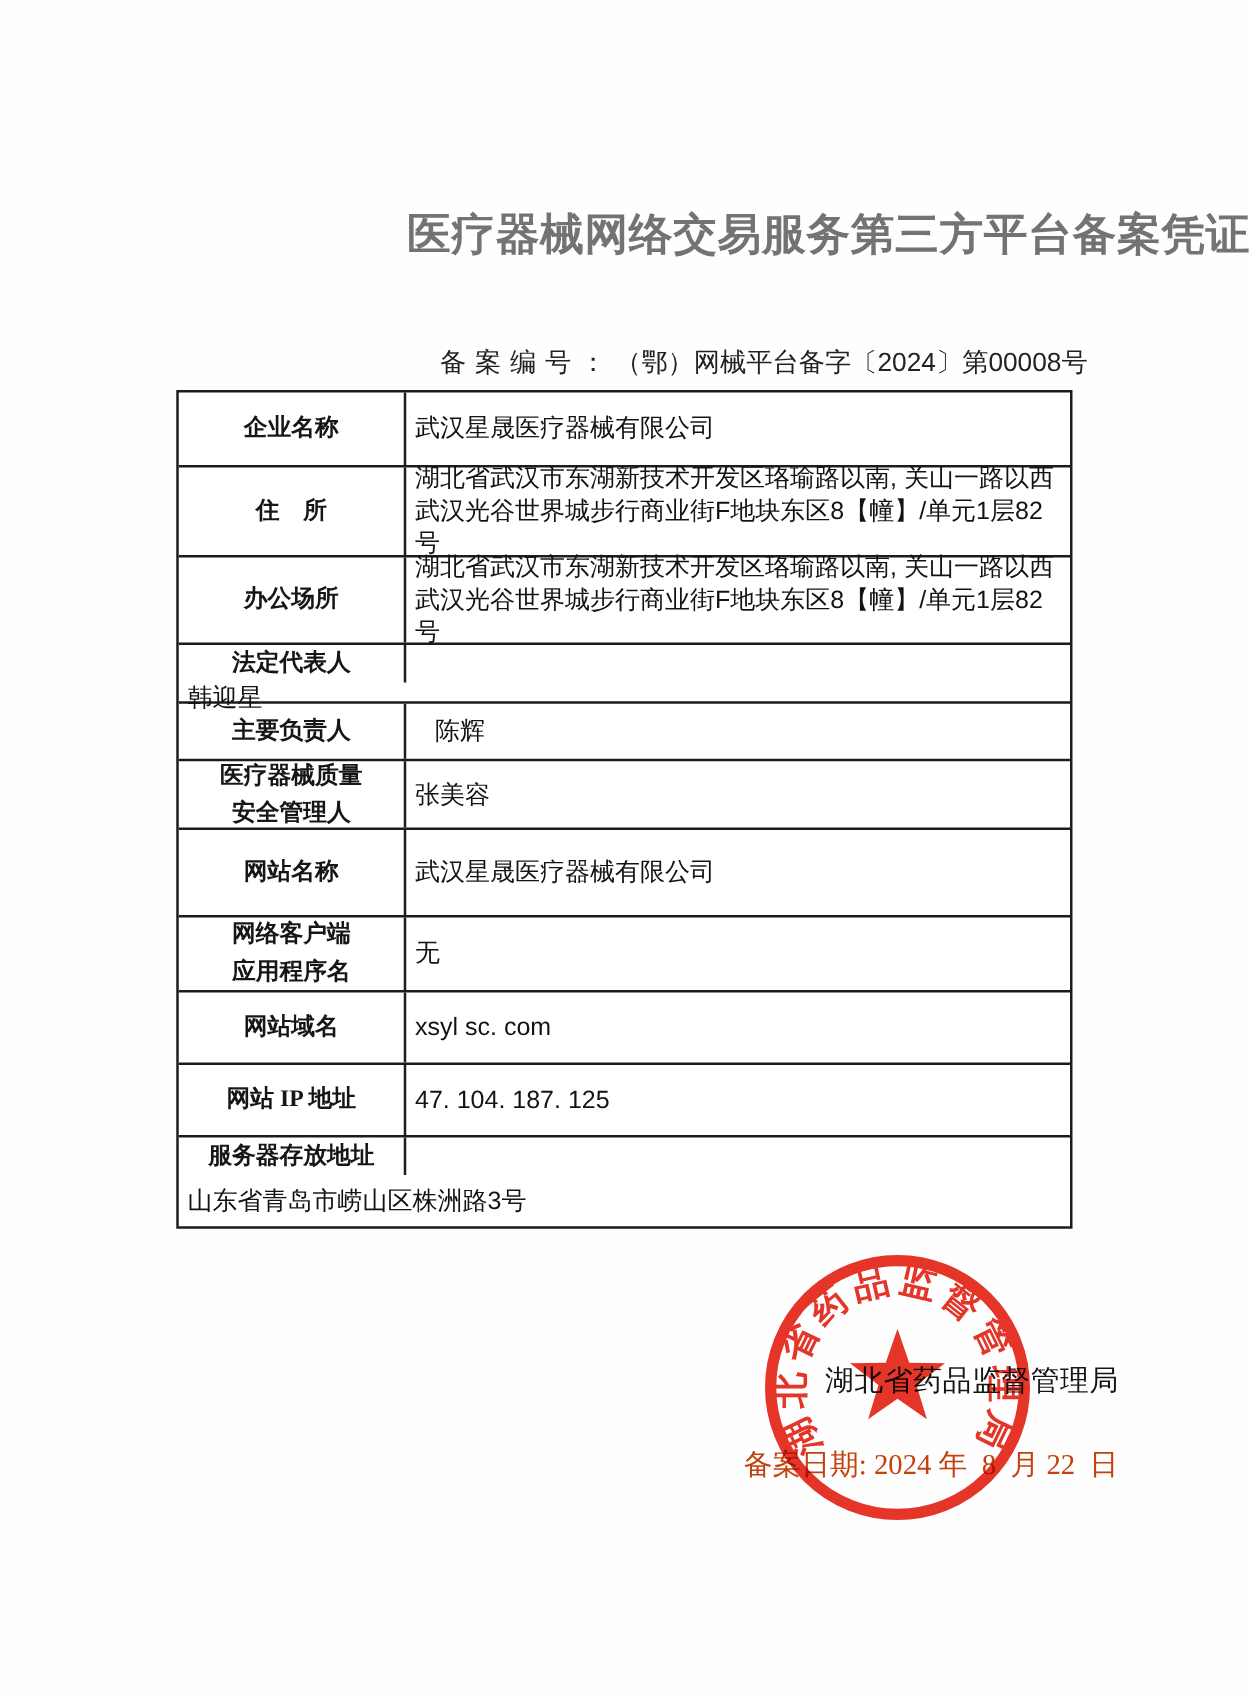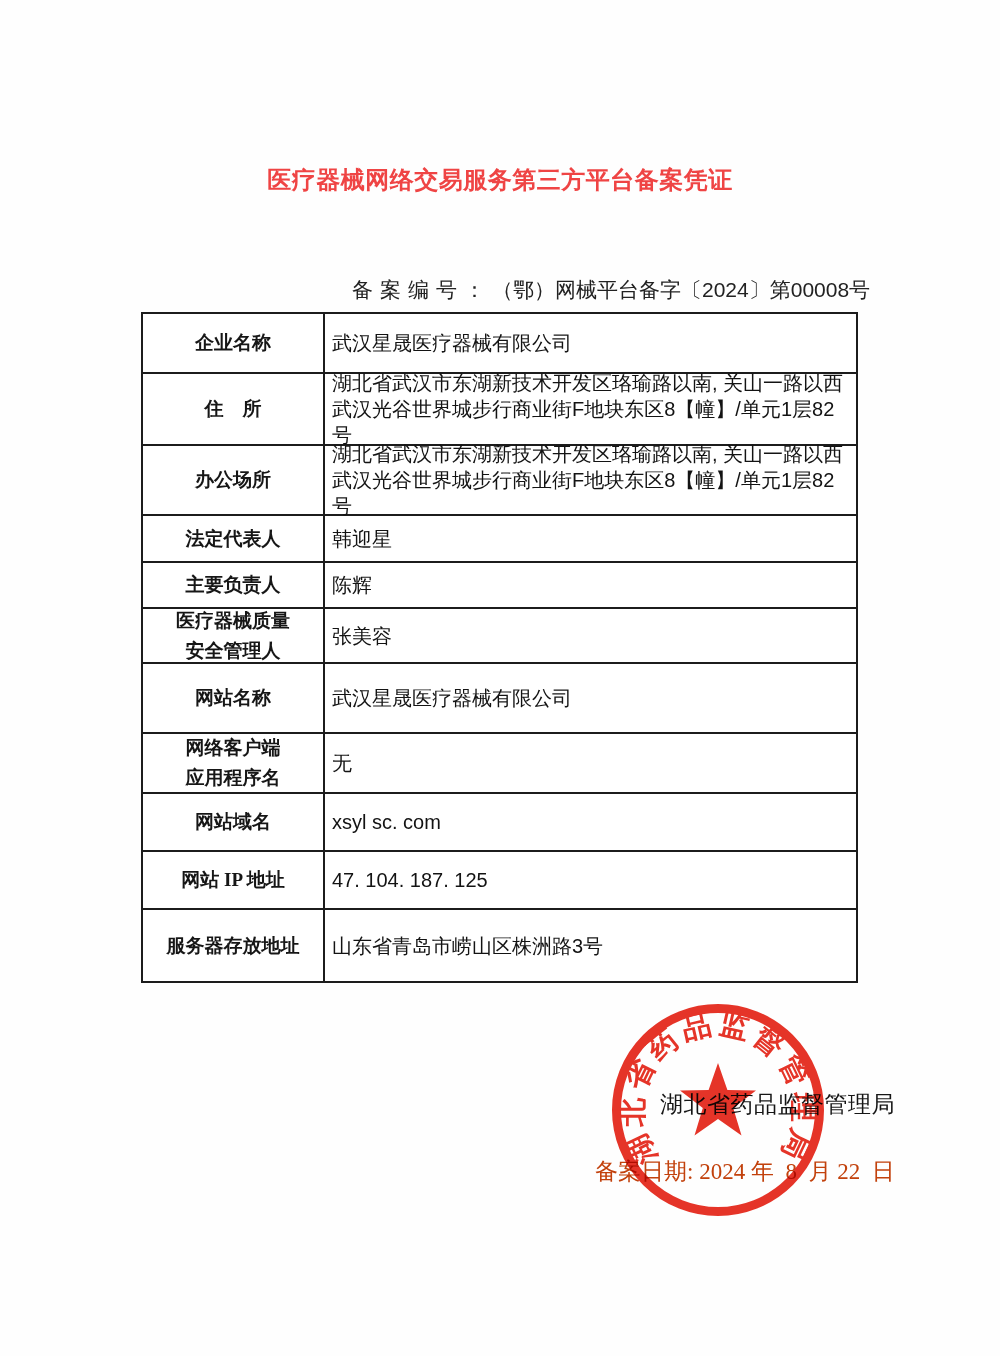--- a/index.html
+++ b/index.html
@@ -13,25 +13,25 @@
     margin: 0 auto;
     background: #fefefe;
     overflow: hidden;
   }
 
   .title {
     position: absolute;
     top: 164px;
     left: 0;
     width: 100%;
-    text-align: center;
-    font-size: 24px;
+    text-align: right;
+    font-size: 35px;
     font-weight: bold;
     letter-spacing: 0.5px;
-    color: #ef4444;
+    color: #737373;
     font-family: "Liberation Serif", serif;
   }
 
   .filing-no {
     position: absolute;
     top: 276px;
     left: 352px;
     font-size: 21px;
     color: #222;
     white-space: nowrap;
@@ -73,28 +73,28 @@
     padding-left: 7px;
     padding-right: 4px;
     font-size: 20px;
     line-height: 26px;
     white-space: pre-line;
     color: #131313;
   }
   .row:nth-child(1)  { height: 58px; }
   .row:nth-child(2)  { height: 72px; }
   .row:nth-child(3)  { height: 70px; }
-  .row:nth-child(4)  { height: 47px; }
-  .row:nth-child(5)  { height: 46px; }
+  .row:nth-child(4)  { height: 47px; flex-direction: column; }
+  .row:nth-child(5)  { height: 46px; gap: 16px; }
   .row:nth-child(6)  { height: 55px; }
   .row:nth-child(7)  { height: 70px; }
   .row:nth-child(8)  { height: 60px; }
   .row:nth-child(9)  { height: 58px; }
   .row:nth-child(10) { height: 58px; }
-  .row:nth-child(11) { height: 73px; }
+  .row:nth-child(11) { height: 73px; flex-direction: column; }
   .row:nth-child(12) { height: 68px; }
   .row:nth-child(12) .label { font-size: 17px; line-height: 28px; }
 
   .authority {
     position: absolute;
     top: 1089px;
     left: 660px;
     font-size: 23px;
     color: #151515;
     white-space: nowrap;

